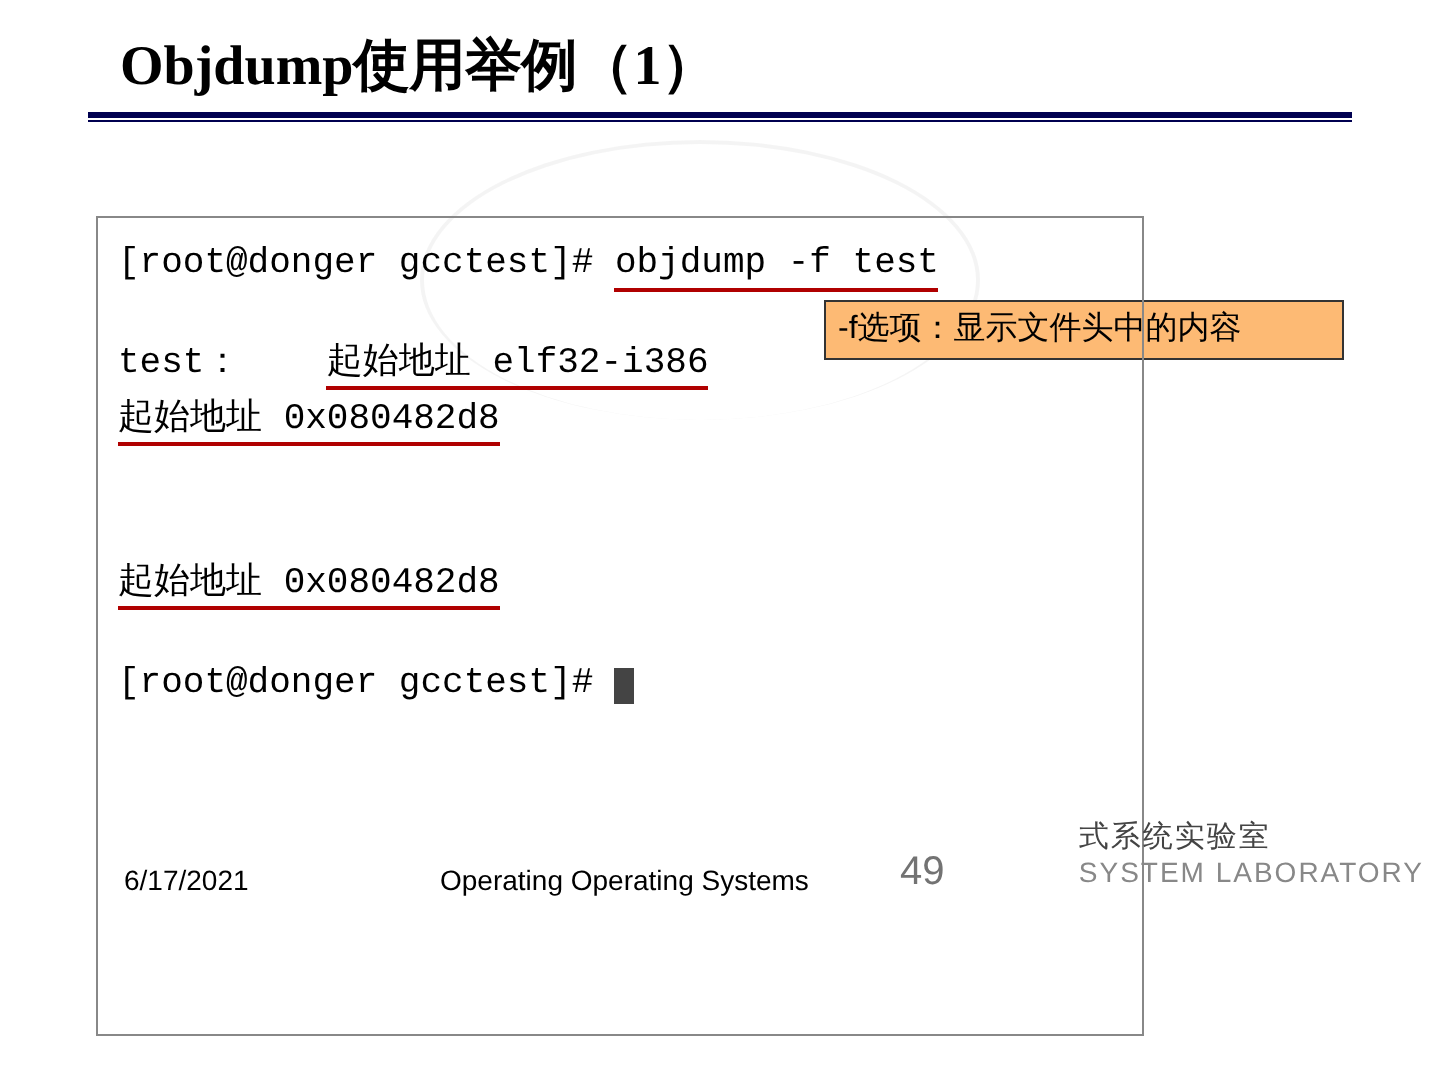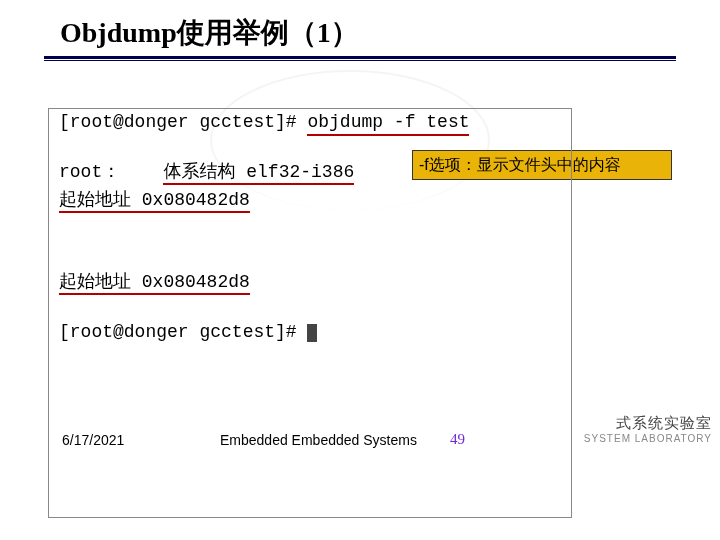--- a/index.html
+++ b/index.html
@@ -53,40 +53,40 @@
       opacity: 0.6;
     }
     .content-box {
       position: absolute;
       top: 108px;
       left: 48px;
       width: 524px;
       height: 410px;
       border: 1px solid #888;
       background: rgba(255,255,255,0.0);
-      padding: 0 10px;
+      padding: 10px 10px;
       font-family: "SimSun", "Courier New", monospace;
       font-size: 18px;
       line-height: 1.55;
       color: #000;
     }
     .term-line { white-space: pre; position: relative; }
     .underline-red {
       display: inline-block;
       border-bottom: 2px solid #b00000;
       line-height: 1.2;
     }
     .callout {
       position: absolute;
       top: 150px;
       left: 412px;
       width: 260px;
       height: 30px;
       border: 1px solid #333;
-      background: #eab308;
+      background: #fdba74;
       font-size: 16px;
       line-height: 28px;
       padding-left: 6px;
       font-family: "SimSun", sans-serif;
     }
     .footer-date {
       position: absolute;
       bottom: 16px;
       left: 62px;
       font-size: 14px;
@@ -98,35 +98,35 @@
       bottom: 16px;
       left: 220px;
       font-size: 14px;
       color: #000;
       font-family: Arial, sans-serif;
     }
     .footer-page {
       position: absolute;
       bottom: 16px;
       left: 450px;
-      font-size: 15px;
-      color: #6d28d9;
-      font-family: Liberation Serif, serif;
+      font-size: 20px;
+      color: #737373;
+      font-family: Liberation Sans, sans-serif;
     }
     .right-lab {
       position: absolute;
       right: 8px;
       bottom: 20px;
-      text-align: right;
+      text-align: left;
       font-size: 14px;
       color: #444;
       font-family: "SimSun", sans-serif;
     }
     .right-lab .cn { font-size: 15px; letter-spacing: 1px; }
-    .right-lab .en { font-size: 10px; letter-spacing: 1px; color: #888; }
+    .right-lab .en { font-size: 14px; letter-spacing: 1px; color: #888; }
     .cursor-block {
       display: inline-block;
       width: 10px;
       height: 18px;
       background: #444;
       vertical-align: text-bottom;
     }
     .gap { height: 10px; }
     .biggap { height: 22px; }
   </style>
@@ -141,32 +141,32 @@
     <div class="bar2"></div>
   </div>
 
   <div class="watermark-arc"></div>
 
   <div class="callout">-f选项：显示文件头中的内容</div>
 
   <div class="content-box">
     <div class="term-line"><span>[root@donger gcctest]# </span><span class="underline-red">objdump -f test</span></div>
     <div class="biggap"></div>
-    <div class="term-line"><span>root：    </span><span class="underline-red">体系结构 elf32-i386</span></div>
+    <div class="term-line"><span>test：    </span><span class="underline-red">起始地址 elf32-i386</span></div>
     <div class="term-line"><span class="underline-red"><span>起始地址 </span><span>0x080482d8</span></span></div>
     <div class="biggap"></div>
     <div class="biggap"></div>
     <div class="gap"></div>
     <div class="term-line"><span class="underline-red"><span>起始地址 </span><span>0x080482d8</span></span></div>
     <div class="biggap"></div>
     <div class="term-line"><span>[root@donger gcctest]# </span><span class="cursor-block"></span></div>
   </div>
 
   <div class="footer-date">6/17/2021</div>
-  <div class="footer-center">Embedded Embedded Systems</div>
+  <div class="footer-center">Operating Operating Systems</div>
   <div class="footer-page">49</div>
 
   <div class="right-lab">
     <div class="cn">式系统实验室</div>
     <div class="en">SYSTEM LABORATORY</div>
   </div>
 
 </div>
 
 </body></html>

